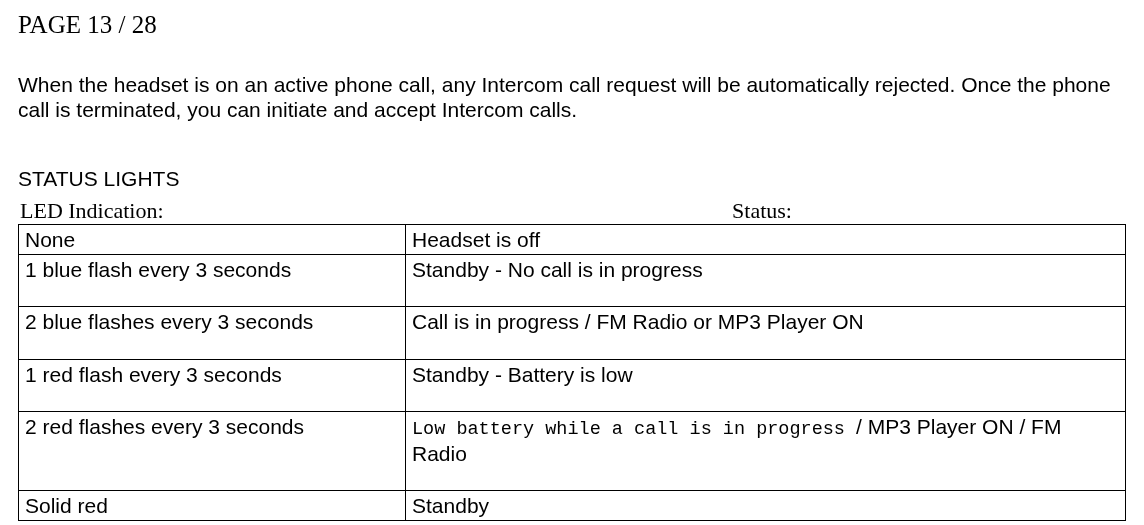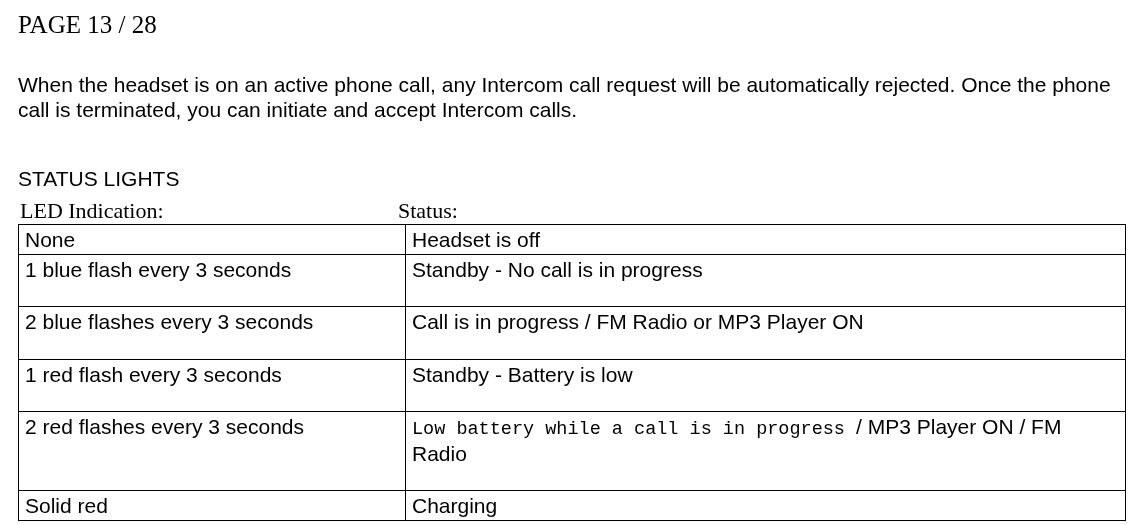--- a/index.html
+++ b/index.html
@@ -32,20 +32,21 @@
     }
     .header-left {
       flex: 0 0 374px;
       box-sizing: border-box;
       padding-left: 2px;
       font-family: Liberation Serif, serif;
     }
     .header-right {
       flex: 1;
       padding-left: 6px;
+      text-align: center;
     }
     table.status-table {
       border-collapse: collapse;
       width: 100%;
       table-layout: fixed;
       padding-left: 35px;
     }
     table.status-table td {
       border: 1px solid #000;
       padding: 2px 6px 2px 6px;
@@ -100,16 +101,16 @@
       <tr class="tall">
         <td class="col-led">1 red flash every 3 seconds</td>
         <td>Standby  - Battery is low</td>
       </tr>
       <tr class="tall">
         <td class="col-led">2 red flashes every 3 seconds</td>
         <td><span class="mixed-small">Low battery while a call is in progress </span><span class="mixed-normal">/ MP3 Player ON / FM Radio</span></td>
       </tr>
       <tr class="short">
         <td class="col-led">Solid red</td>
-        <td>Charging</td>
+        <td>Standby</td>
       </tr>
     </tbody>
 </table>
 
 </body></html>

